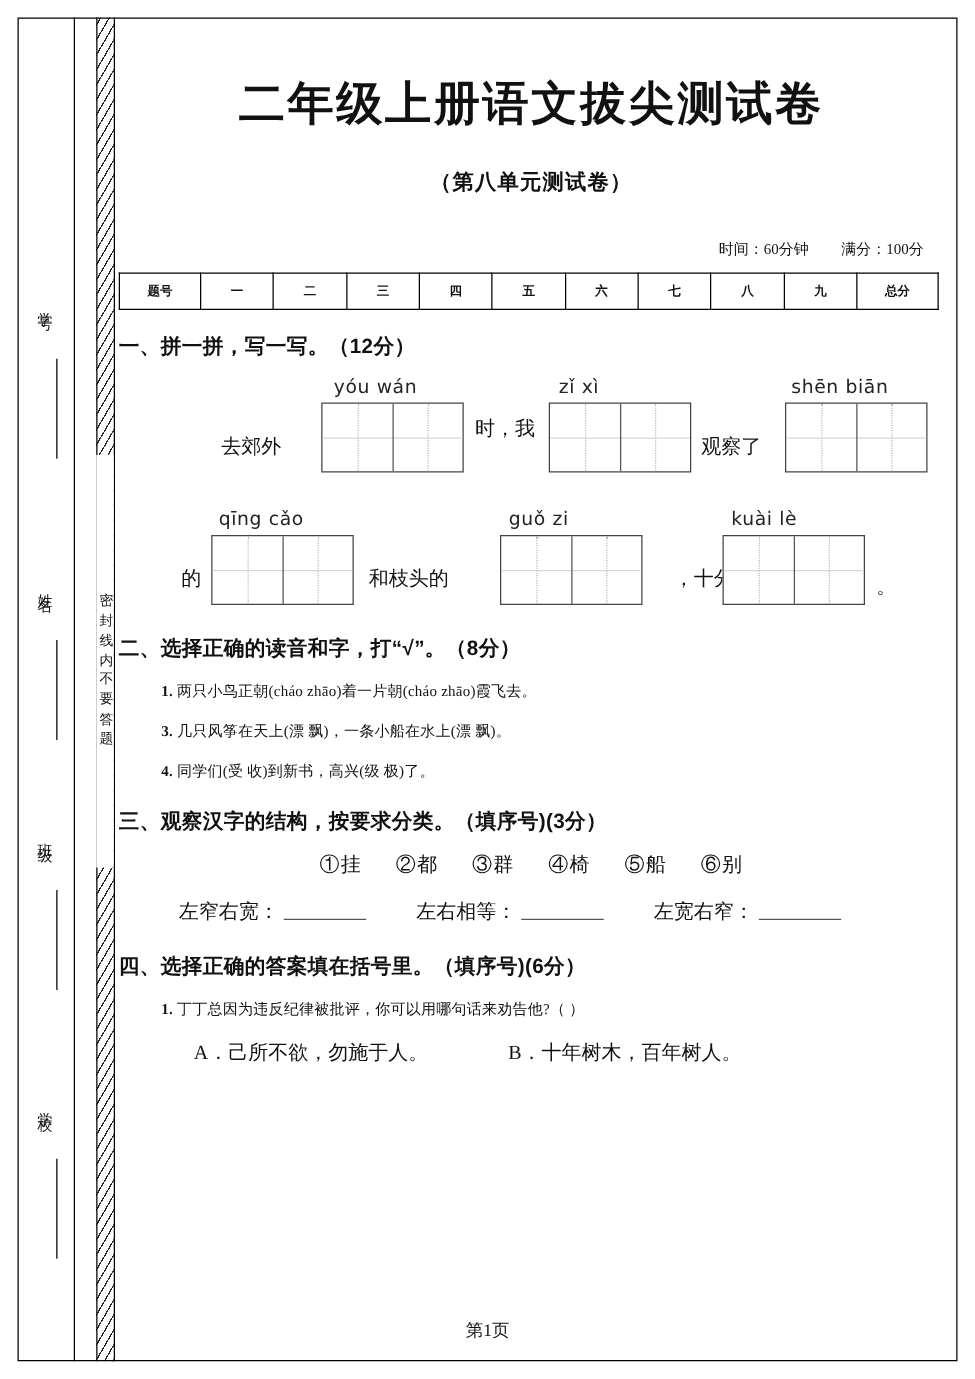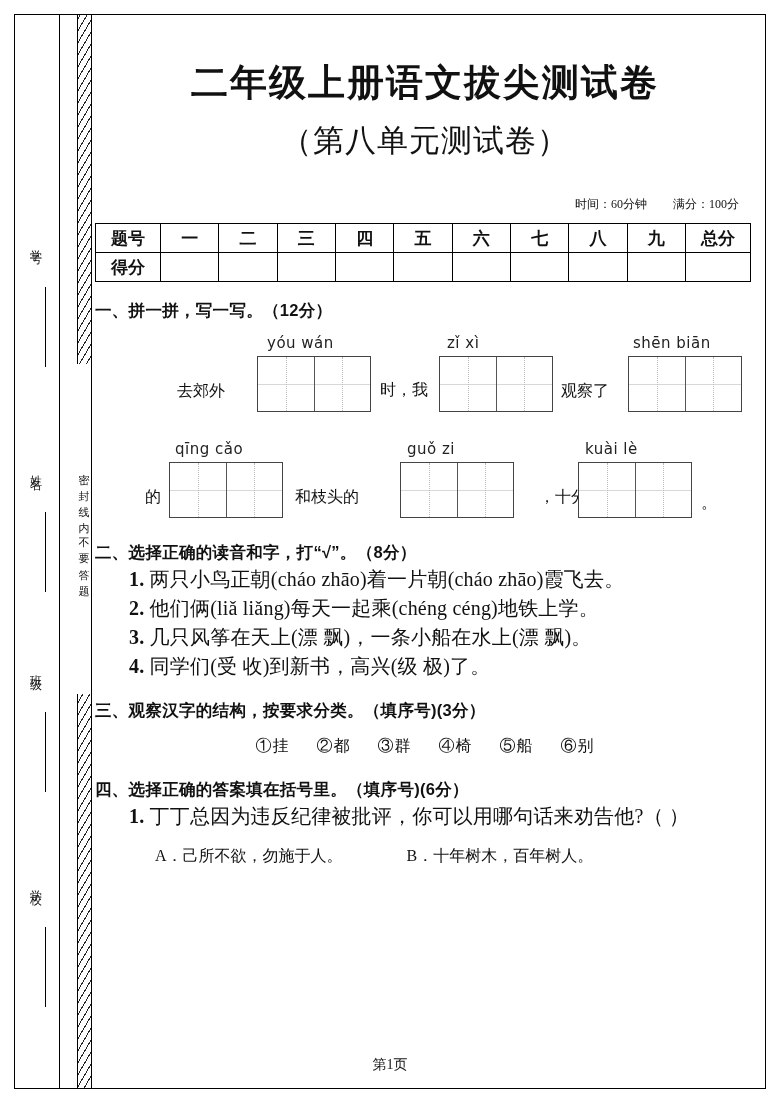--- a/index.html
+++ b/index.html
@@ -114,45 +114,45 @@
   .title {
     text-align: center;
     font-size: 37px;
     font-weight: 700;
     letter-spacing: 2px;
     margin-top: 38px;
     font-family: "Liberation Serif", "DejaVu Serif", serif;
   }
   .subtitle {
     text-align: center;
-    font-size: 31px;
-    font-weight: 400;
+    font-size: 17px;
+    font-weight: 700;
     letter-spacing: 1px;
-    margin-top: 12px;
+    margin-top: 26px;
   }
   .meta-line {
     text-align: right;
     font-size: 12px;
     margin-top: 34px;
     padding-right: 16px;
   }
   .meta-line span.gap { display:inline-block; width: 26px; }
 
   
   table.score-table {
     border-collapse: collapse;
     margin-top: 10px;
     width: 656px;
     table-layout: fixed;
   }
   table.score-table td {
     border: 1px solid #000;
     height: 26px;
     text-align: center;
-    font-size: 17px;
+    font-size: 10px;
     font-weight: 600;
   }
   table.score-table td.lbl { width: 62px; }
   table.score-table td.sum { width: 62px; }
 
   
   .sec-head {
     font-size: 16.5px;
     font-weight: 700;
     margin-top: 18px;
@@ -199,22 +199,22 @@
     border-top: 1px solid #d8d8d8;
   }
   .tianzi .dotv {
     position: absolute;
     top: 0; bottom: 0;
     border-left: 1px dotted #bbbbbb;
   }
 
   
   .q-line {
-    font-size: 20px;
-    margin-top: 2px;
+    font-size: 12px;
+    margin-top: 15px;
     padding-left: 34px;
     letter-spacing: 0.2px;
     font-family: "Liberation Serif", serif;
     position: relative;
   }
   .q-num {
     font-weight: 700;
     font-family: "Liberation Serif", serif;
   }
 
@@ -301,49 +301,36 @@
         <td>二</td>
         <td>三</td>
         <td>四</td>
         <td>五</td>
         <td>六</td>
         <td>七</td>
         <td>八</td>
         <td>九</td>
         <td class="sum">总分</td>
       </tr>
-      <tr>
-        <td class="lbl">得分</td>
-        <td></td>
-        <td></td>
-        <td></td>
-        <td></td>
-        <td></td>
-        <td></td>
-        <td></td>
-        <td></td>
-        <td></td>
-        <td class="sum"></td>
-      </tr>
     </tbody>
       </table>
 
     <div class="sec-head">一、拼一拼，写一写。（12分）</div>
 
     <div class="py-row">
       <div class="lead-text" style="left:82px; bottom:26px;">去郊外</div>
       <div class="py-text" style="left:172px; bottom:76px;">yóu  wán</div>
       <div class="tianzi" style="left:162px; bottom:16px; width:114px; height:56px;">
         <div class="hmid"></div>
           <div class="vsplit"></div>
         <div class="dotv" style="left:25%;"></div>
           <div class="dotv" style="left:75%;"></div>
       </div>
 
-      <div class="lead-text" style="left:285px; bottom:27px;font-family:Liberation Mono, monospace;">时，我</div>
+      <div class="lead-text" style="left:285px; bottom:40px;font-family:Liberation Mono, monospace;">时，我</div>
       <div class="py-text" style="left:352px; bottom:76px;">zǐ    xì</div>
       <div class="tianzi" style="left:344px; bottom:16px; width:114px; height:56px;">
         <div class="hmid"></div>
           <div class="vsplit"></div>
         <div class="dotv" style="left:25%;"></div>
           <div class="dotv" style="left:75%;"></div>
       </div>
 
       <div class="lead-text" style="left:466px; bottom:26px;">观察了</div>
       <div class="py-text" style="left:538px; bottom:76px;">shēn biān</div>
@@ -383,24 +370,20 @@
           <div class="dotv" style="left:75%;"></div>
       </div>
       <div class="lead-text" style="left:606px; bottom:20px;">。</div>
     </div>
 
     <div class="sec-head" style="margin-top:8px;">二、选择正确的读音和字，打“√”。（8分）</div>
 
     <div class="q-line">
       <span class="q-num">1.</span>
       <span>两只小鸟正朝(cháo   zhāo)着一片朝(cháo   zhāo)霞飞去。</span>
-    </div>
-    <div class="q-line">
-      <span class="q-num">2.</span>
-      <span>他们俩(liǎ   liǎng)每天一起乘(chéng   céng)地铁上学。</span>
     </div>
     <div class="q-line">
       <span class="q-num">3.</span>
       <span>几只风筝在天上(漂   飘)，一条小船在水上(漂   飘)。</span>
     </div>
     <div class="q-line">
       <span class="q-num">4.</span>
       <span>同学们(受   收)到新书，高兴(级   极)了。</span>
     </div>
 
@@ -408,20 +391,23 @@
 
     <div class="char-list">
       <span class="it">①挂</span>
       <span class="it">②都</span>
       <span class="it">③群</span>
       <span class="it">④椅</span>
       <span class="it">⑤船</span>
       <span class="it">⑥别</span>
     </div>
 
+    <div class="cat-row">
+      <span>左窄右宽：</span><span class="blank"></span><span class="sp"></span><span>左右相等：</span><span class="blank"></span><span class="sp"></span><span>左宽右窄：</span><span class="blank"></span>
+    </div>
 
     <div class="sec-head" style="margin-top:22px;">四、选择正确的答案填在括号里。（填序号)(6分）</div>
 
     <div class="q-line">
       <span class="q-num">1.</span>
       <span>丁丁总因为违反纪律被批评，你可以用哪句话来劝告他?（        ）</span>
     </div>
     <div class="opt-row">
       <span>A．己所不欲，勿施于人。</span><span class="optB">B．十年树木，百年树人。</span>
     </div>

